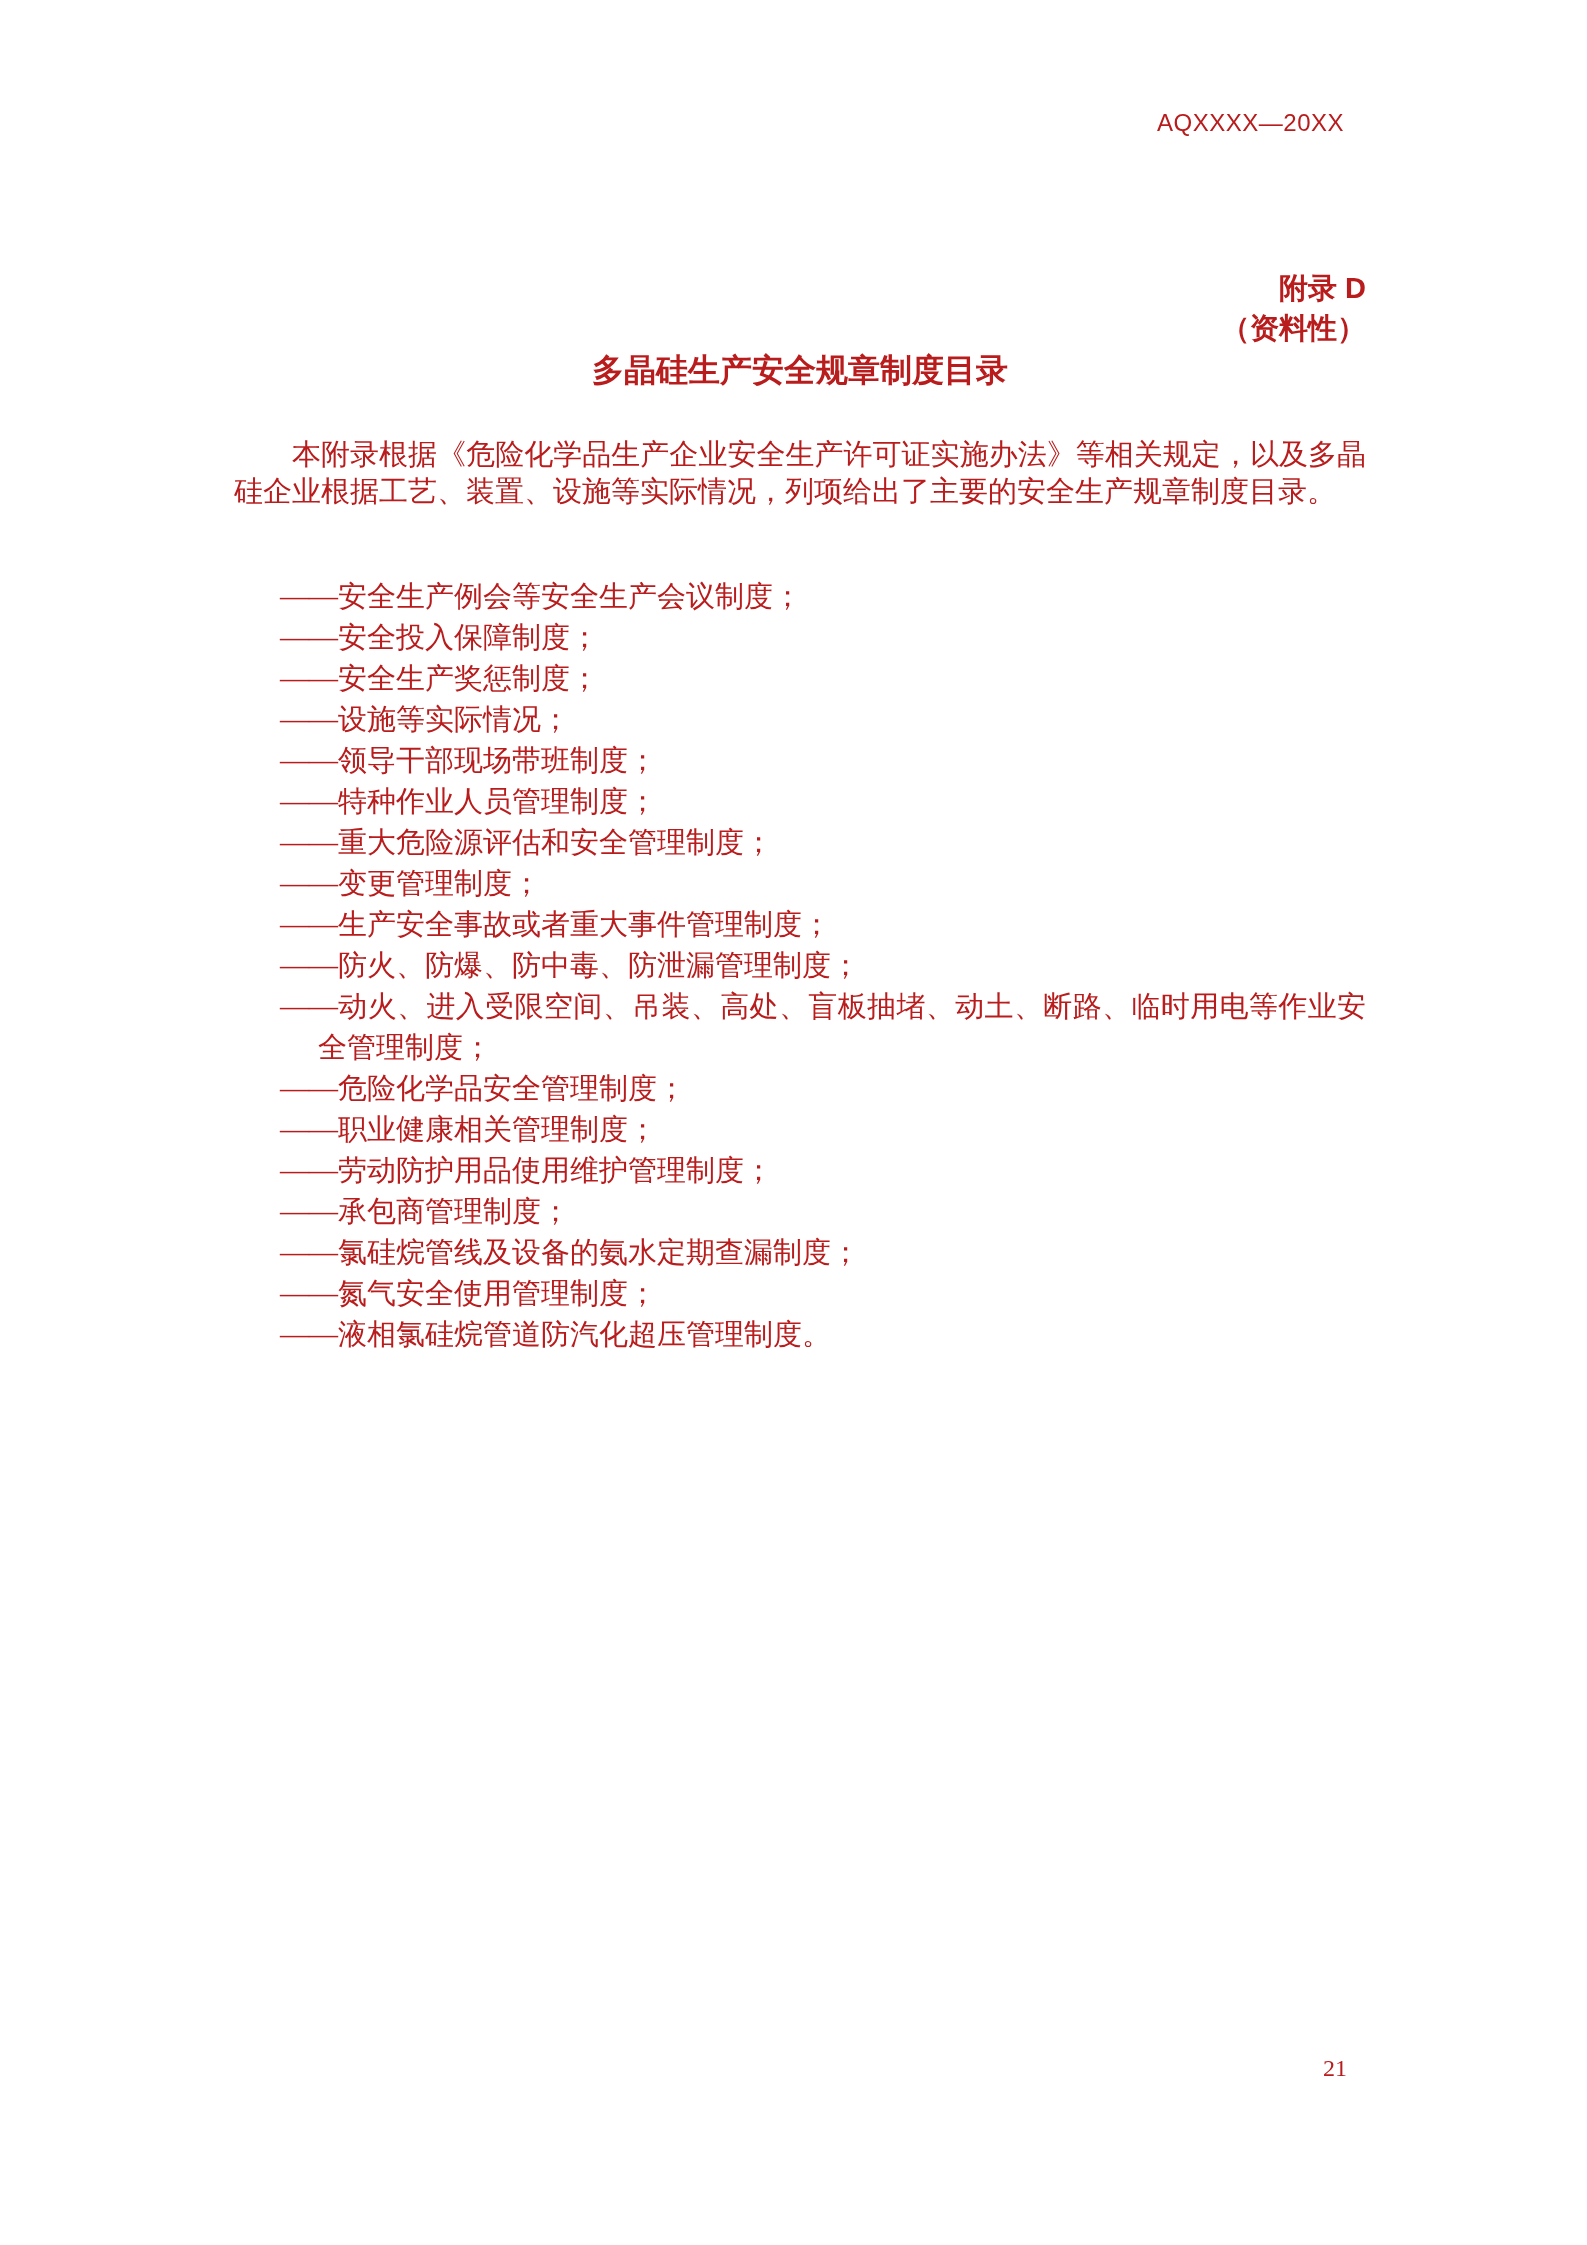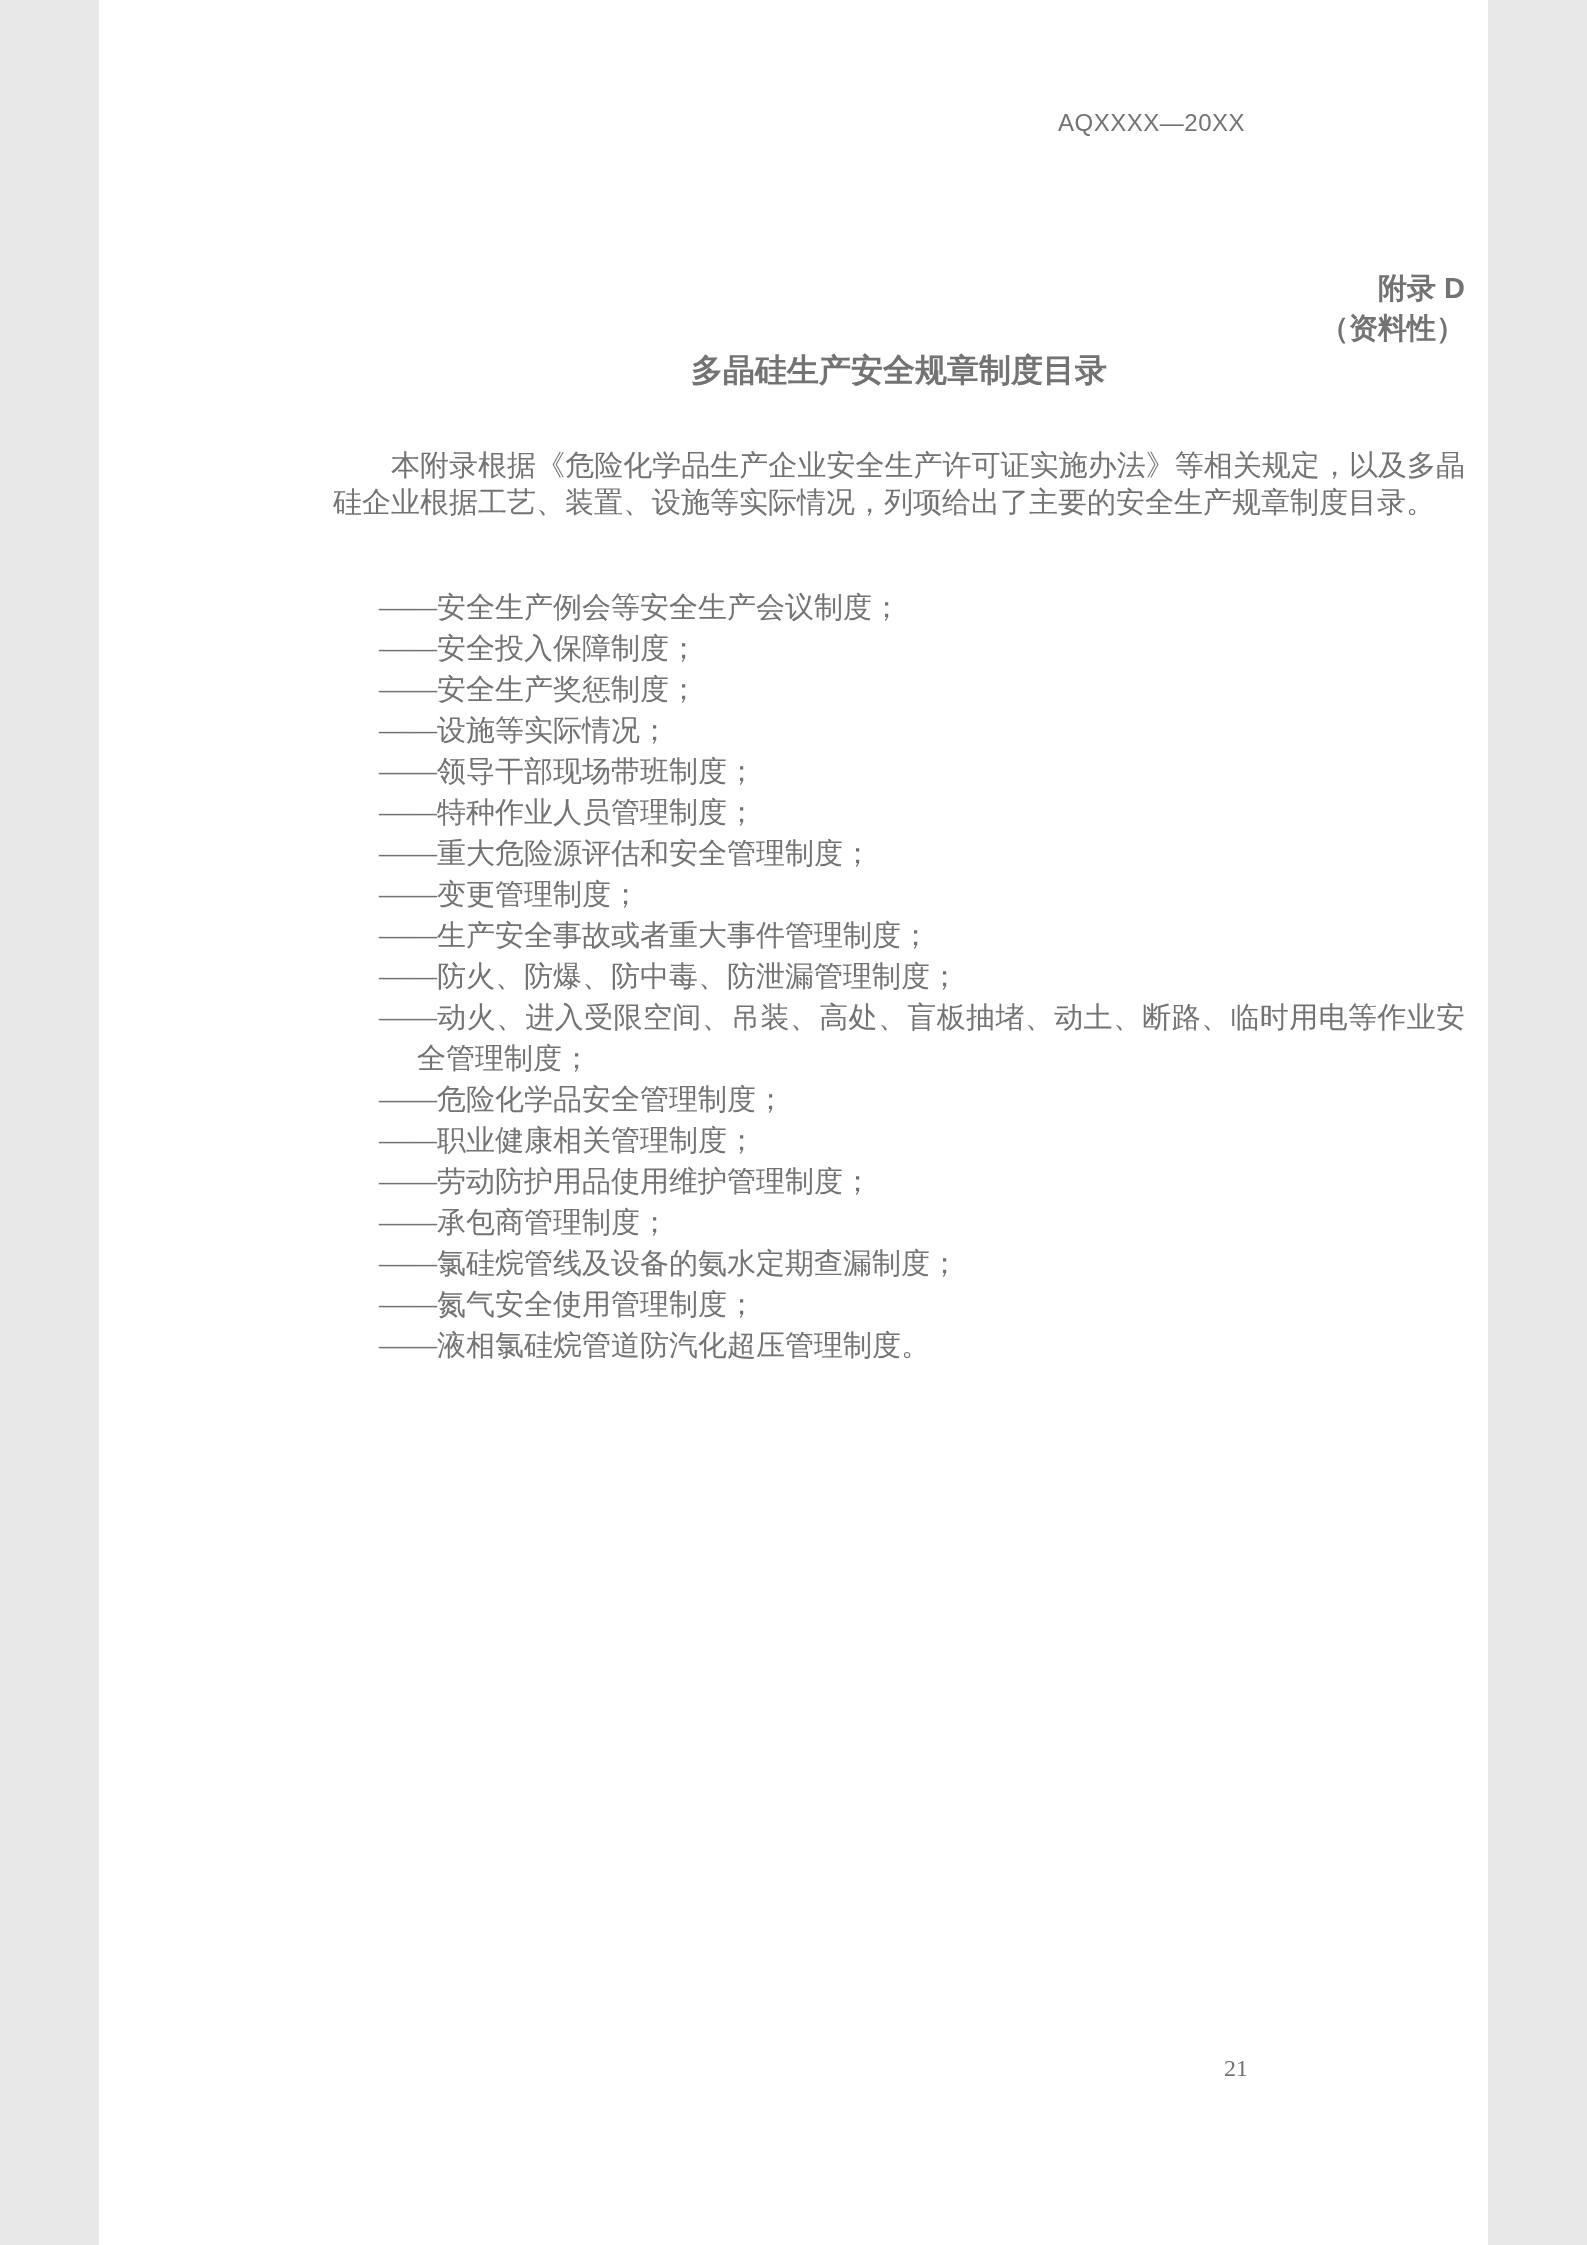--- a/index.html
+++ b/index.html
@@ -2,25 +2,25 @@
 <html lang="zh"><head>
 <meta charset="utf-8">
 <style>
   html, body {
     margin: 0;
     padding: 0;
     background: #e8e8e8;
   }
   .page {
     position: relative;
-    width: 1389px;
+    width: 1587px;
     height: 2245px;
     margin: 0 auto;
     background: #ffffff;
-    color: #737373;
+    color: #b91c1c;
     font-family: "Liberation Serif", "DejaVu Serif", serif;
     overflow: hidden;
   }
   .header-code {
     position: absolute;
     top: 108px;
     right: 243px;
     font-family: "Liberation Sans", "DejaVu Sans", sans-serif;
     font-weight: 500;
     font-size: 24px;
@@ -44,21 +44,21 @@
   }
   .appendix-label { margin-top: 268px; }
   .appendix-title {
     text-align: center;
     font-family: "Liberation Sans", "DejaVu Sans", sans-serif;
     font-weight: 700;
     font-size: 32px;
     line-height: 44px;
   }
   .intro {
-    margin-top: 55px;
+    margin-top: 44px;
     font-size: 29px;
     line-height: 37px;
     text-align: justify;
     text-indent: 2em;
   }
   .reg-list {
     margin-top: 66px;
     font-size: 29px;
     line-height: 41px;
   }

